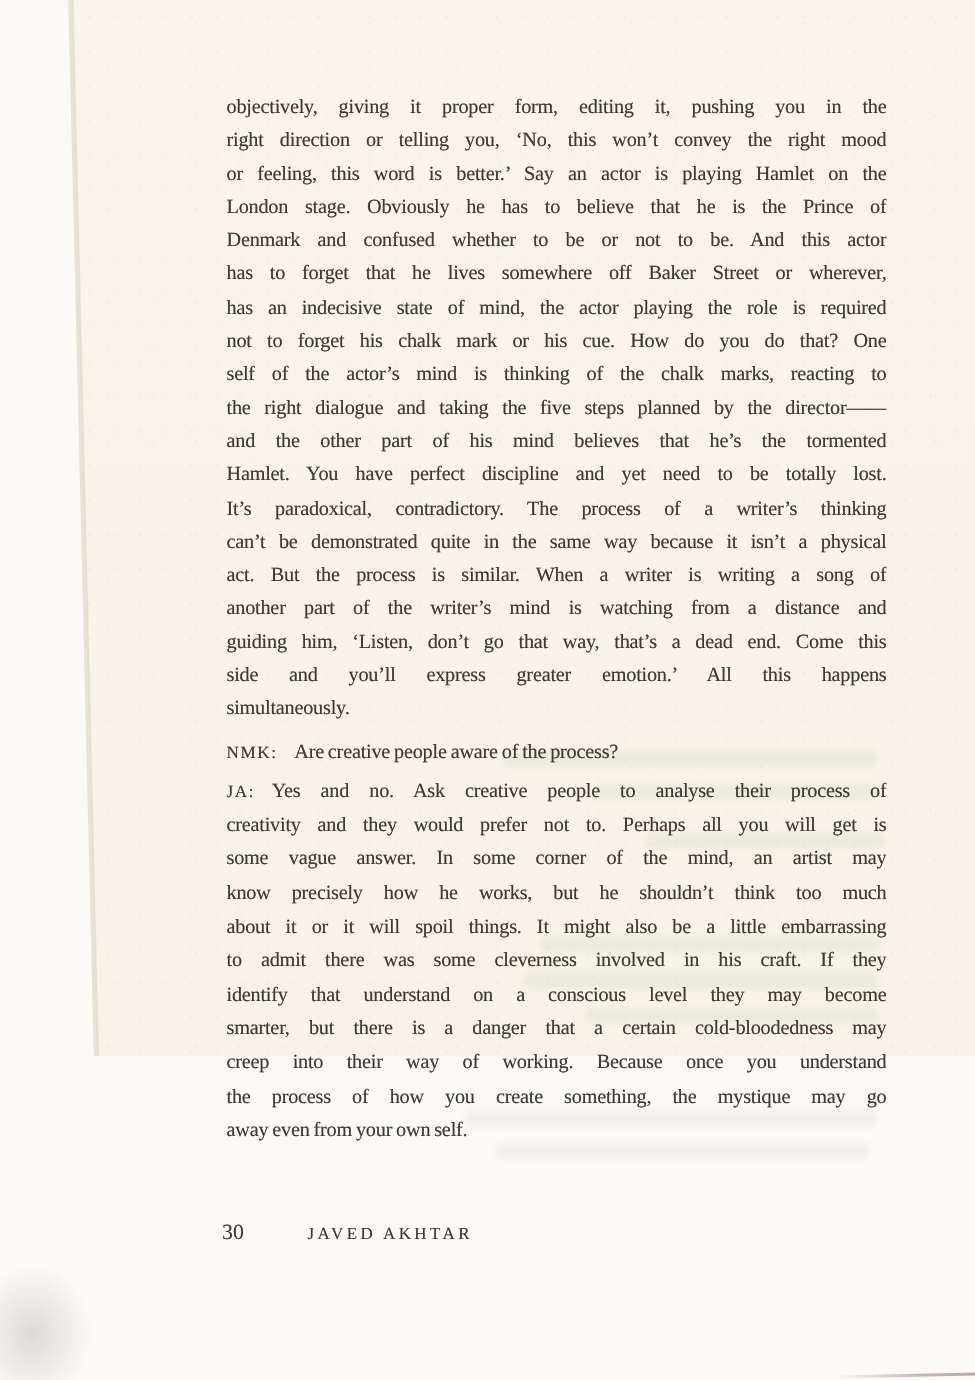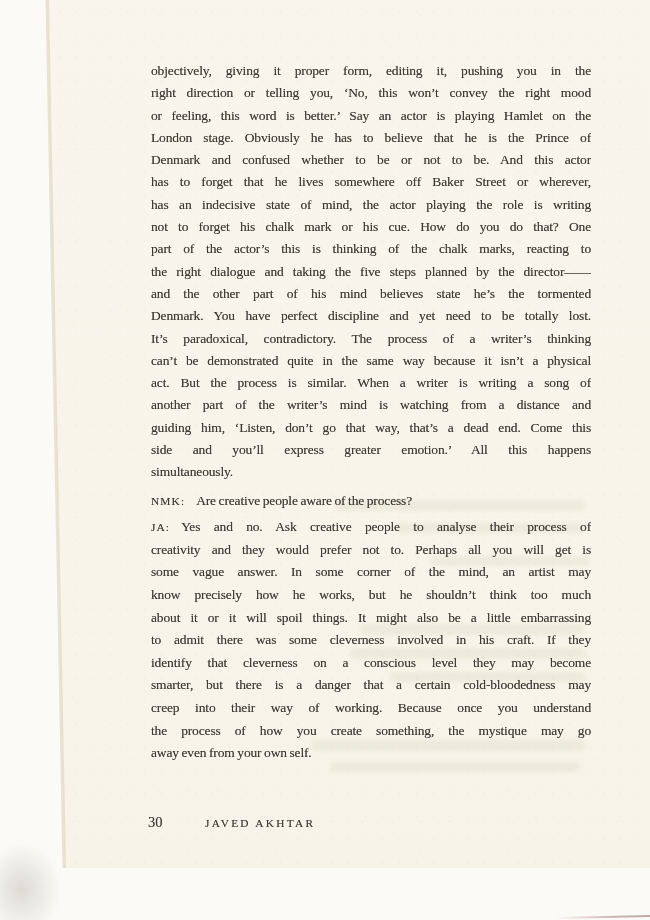--- a/index.html
+++ b/index.html
@@ -6,21 +6,21 @@
     --paper:#f8f4ea;
     --ink:#3e3a34;
     --scan-margin:#fbfaf6;
   }
   html,body{margin:0;padding:0;}
   body{
     width:650px;height:920px;overflow:hidden;
     background:var(--scan-margin);
     font-family:"Liberation Serif","DejaVu Serif",serif;
   }
-  .scan{position:relative;width:650px;height:868px;}
+  .scan{position:relative;width:650px;height:704px;}
 
   
   .paper-edge{
     position:absolute;inset:0;
     clip-path:polygon(45.5px 0, 49px 0, 66px 100%, 62.5px 100%);
     background:#d8d0bd;opacity:.55;z-index:2;
   }
   .paper{
     position:absolute;inset:0;z-index:1;
     clip-path:polygon(47px 0, 100% 0, 100% 100%, 64.5px 100%);
@@ -103,45 +103,45 @@
   <div class="smudge s8"></div>
 
   <div class="textblock">
       <div class="para">
         <div class="line">objectively, giving it proper form, editing it, pushing you in the</div>
         <div class="line">right direction or telling you, ‘No, this won’t convey the right mood</div>
         <div class="line">or feeling, this word is better.’ Say an actor is playing Hamlet on the</div>
         <div class="line">London stage. Obviously he has to believe that he is the Prince of</div>
         <div class="line">Denmark and confused whether to be or not to be. And this actor</div>
         <div class="line">has to forget that he lives somewhere off Baker Street or wherever,</div>
-        <div class="line">has an indecisive state of mind, the actor playing the role is writing</div>
+        <div class="line">has an indecisive state of mind, the actor playing the role is required</div>
         <div class="line">not to forget his chalk mark or his cue. How do you do that? One</div>
-        <div class="line">part of the actor’s this is thinking of the chalk marks, reacting to</div>
+        <div class="line">self of the actor’s mind is thinking of the chalk marks, reacting to</div>
         <div class="line">the right dialogue and taking the five steps planned by the director——</div>
-        <div class="line">and the other part of his mind believes state he’s the tormented</div>
-        <div class="line">Denmark. You have perfect discipline and yet need to be totally lost.</div>
+        <div class="line">and the other part of his mind believes that he’s the tormented</div>
+        <div class="line">Hamlet. You have perfect discipline and yet need to be totally lost.</div>
         <div class="line">It’s paradoxical, contradictory. The process of a writer’s thinking</div>
         <div class="line">can’t be demonstrated quite in the same way because it isn’t a physical</div>
         <div class="line">act. But the process is similar. When a writer is writing a song of</div>
         <div class="line">another part of the writer’s mind is watching from a distance and</div>
         <div class="line">guiding him, ‘Listen, don’t go that way, that’s a dead end. Come this</div>
         <div class="line">side and you’ll express greater emotion.’ All this happens</div>
         <div class="line line-last">simultaneously.</div>
       </div>
       <div class="para">
         <div class="line line-last"><span class="speaker">NMK:</span>Are creative people aware of the process?</div>
       </div>
       <div class="para">
         <div class="line"><span class="speaker">JA:</span>Yes and no. Ask creative people to analyse their process of</div>
         <div class="line">creativity and they would prefer not to. Perhaps all you will get is</div>
         <div class="line">some vague answer. In some corner of the mind, an artist may</div>
         <div class="line">know precisely how he works, but he shouldn’t think too much</div>
         <div class="line">about it or it will spoil things. It might also be a little embarrassing</div>
         <div class="line">to admit there was some cleverness involved in his craft. If they</div>
-        <div class="line">identify that cleverness on a conscious level they may become</div>
+        <div class="line">identify that understand on a conscious level they may become</div>
         <div class="line">smarter, but there is a danger that a certain cold-bloodedness may</div>
         <div class="line">creep into their way of working. Because once you understand</div>
         <div class="line">the process of how you create something, the mystique may go</div>
         <div class="line line-last">away even from your own self.</div>
       </div>
     </div>
 
   <div class="footer">
     <span class="pagenum">30</span><span class="runtitle">JAVED AKHTAR</span>
   </div>

